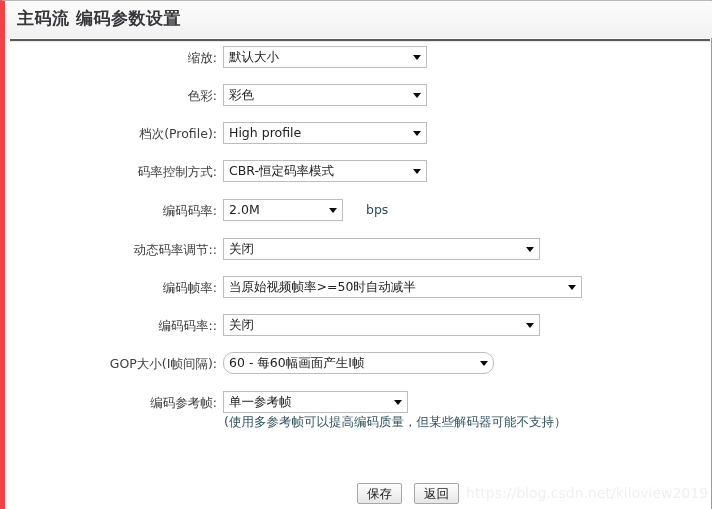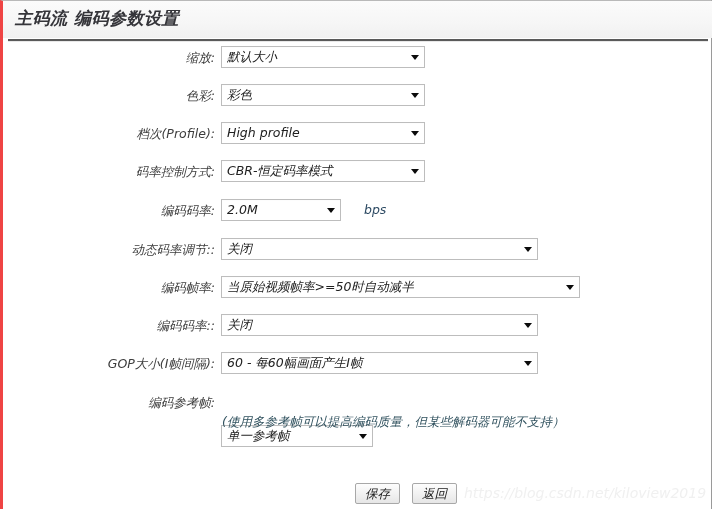--- a/index.html
+++ b/index.html
@@ -13,24 +13,23 @@
     background: #ffffff;
     font-family: "DejaVu Sans", "Liberation Sans", sans-serif;
     overflow: hidden;
   }
   #page {
     position: relative;
     width: 712px;
     height: 509px;
     box-sizing: border-box;
     border-top: 1px solid #b9b9b9;
-    border-left: 3px solid #ef4444;
+    border-left: 5px solid #ef4444;
     border-right: 1px solid #9a9a9a;
     background: #ffffff;
-    font-style: italic;
   }
   
   .header {
     position: absolute;
     left: 0;
     top: 0;
     width: 710px;
     height: 37px;
     background: linear-gradient(to bottom, #fbfbfb 0%, #f6f6f6 60%, #f1f1f1 100%);
   }
@@ -245,30 +244,30 @@
         </div>
         <div class="select" style="width: 317px;">
           <span class="val">关闭</span>
           <span class="arrow"></span>
         </div>
       </div>
       <div class="row" style="top: 306px;">
         <div class="label-wrap">
           <div class="label">GOP大小(I帧间隔):</div>
         </div>
-        <div class="select" style="width: 317px;">
+        <div class="select" style="width: 271px; border-radius: 10px;">
           <span class="val">60 - 每60幅画面产生I帧</span>
           <span class="arrow"></span>
         </div>
       </div>
       <div class="row" style="top: 345px;">
         <div class="label-wrap">
           <div class="label">编码参考帧:</div>
         </div>
-        <div class="select" style="width: 152px; margin-top: 34px;">
+        <div class="select" style="width: 185px;">
           <span class="val">单一参考帧</span>
           <span class="arrow"></span>
         </div>
       </div>
       <div class="hint" style="top: 368px; text-align: center;">(使用多参考帧可以提高编码质量，但某些解码器可能不支持）</div>
     </div>
 
   <div class="btnbar">
     <div class="btn">保存</div>
     <div class="btn">返回</div>

